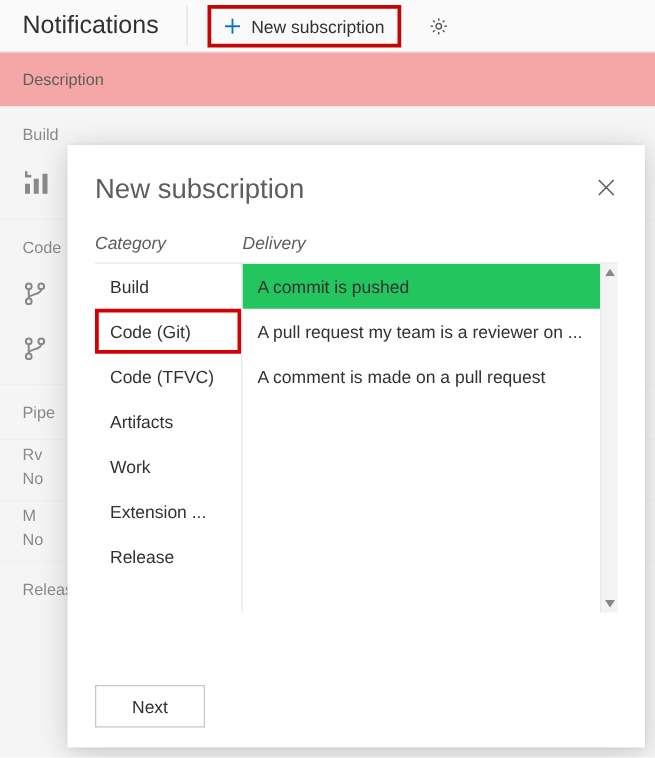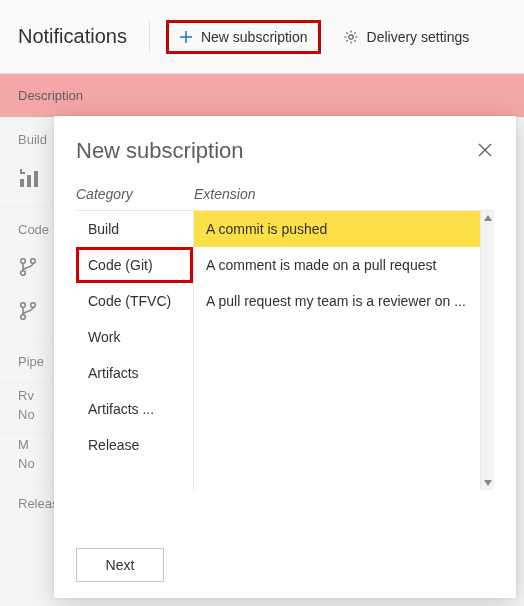--- a/index.html
+++ b/index.html
@@ -15,21 +15,21 @@
     }
     
     .backdrop {
       position: absolute; inset:0;
       background: #f5f5f5;
       filter: grayscale(0.1);
     }
     .topbar {
       display: flex;
       align-items: center;
-      height: 74px;
+      height: 42px;
       padding: 0 18px;
       gap: 12px;
       background: #fafafa;
       border-bottom: 1px solid #e1e1e1;
     }
     .topbar h1 { font-size: 20px; font-weight: 400; color:#323130; margin-right: 6px;}
     .sep { width:1px; height:32px; background:#e1e1e1; margin: 0 4px;}
     .top-link {
       display: inline-flex; align-items: center; gap:8px;
       color: #323130; font-size:14px; padding:6px 10px; cursor:pointer;
@@ -54,21 +54,21 @@
     .close-icon { width:16px; height:16px; cursor:pointer; color:#605e5c;}
     .cols-head { display:flex; color:#605e5c; font-size:14px; margin-bottom:8px;font-style:italic;}
     .cols-head .hcat { width:118px; }
     .lists { display:flex; border-top:1px solid #e8e8e8; height: 280px;}
     .cat-list { width:118px; border-right:1px solid #e8e8e8; overflow:hidden;}
     .cat-item { padding: 10px 12px; font-size:14px; color:#323130; white-space:nowrap; overflow:hidden; text-overflow:ellipsis; cursor:pointer;}
     .cat-item.selected { border: 3px solid #d40000; padding:7px 9px;}
     .tpl-wrap { flex:1; display:flex; }
     .tpl-list { flex:1; overflow:hidden;}
     .tpl-item { padding: 10px 12px; font-size:14px; color:#323130; white-space:nowrap; overflow:hidden; text-overflow:ellipsis; cursor:pointer;}
-    .tpl-item.selected { background:#fde047; }
+    .tpl-item.selected { background:#22c55e; }
     .scrollbar {
       width: 14px; background:#f3f3f3; border-left:1px solid #e8e8e8; position:relative;
     }
     .sb-arrow { position:absolute; left:0; right:0; height:14px; display:flex; align-items:center; justify-content:center; color:#8a8886;}
     .sb-arrow.top{top:0;} .sb-arrow.bot{bottom:0;}
     .modal-footer { margin-top:auto; display:flex; justify-content:space-between; padding-top: 20px;}
     .btn {
       min-width: 88px; padding: 8px 18px; background:#fff; border:1px solid #c8c6c4;
       font-size:14px; color:#323130; cursor:pointer; text-align:center;
     }
@@ -90,21 +90,20 @@
       </span>
       <span>New subscription</span>
     </div>
     <div class="top-link">
       <span>
         <svg width="16" height="16" viewBox="0 0 16 16" fill="none" stroke="#605e5c" stroke-width="1.2">
             <circle cx="8" cy="8" r="2.2"></circle>
             <path d="M8 1.5v2M8 12.5v2M1.5 8h2M12.5 8h2M3.4 3.4l1.4 1.4M11.2 11.2l1.4 1.4M12.6 3.4l-1.4 1.4M4.8 11.2l-1.4 1.4"></path>
           </svg>
       </span>
-      <span>Delivery settings</span>
     </div>
   </div>
 
   <div class="descbar">
     <span>Description</span>
   </div>
 
   <div class="section dim">Build</div>
   <div class="row-icon dim">
     <svg width="22" height="22" viewBox="0 0 22 22" fill="#323130">
@@ -145,38 +144,38 @@
     <div class="close-icon">
       <svg width="14" height="14" viewBox="0 0 14 14" stroke="#605e5c" stroke-width="1.3">
           <line x1="1" y1="1" x2="13" y2="13"></line>
           <line x1="13" y1="1" x2="1" y2="13"></line>
         </svg>
     </div>
   </div>
 
   <div class="cols-head">
     <div class="hcat">Category</div>
-    <div>Extension</div>
+    <div>Delivery</div>
   </div>
 
   <div class="lists">
     <div class="cat-list">
       <div class="cat-item">Build</div>
       <div class="cat-item selected">Code (Git)</div>
       <div class="cat-item">Code (TFVC)</div>
+      <div class="cat-item">Artifacts</div>
       <div class="cat-item">Work</div>
-      <div class="cat-item">Artifacts</div>
-      <div class="cat-item">Artifacts ...</div>
+      <div class="cat-item">Extension ...</div>
       <div class="cat-item">Release</div>
     </div>
     <div class="tpl-wrap">
       <div class="tpl-list">
         <div class="tpl-item selected">A commit is pushed</div>
+        <div class="tpl-item">A pull request my team is a reviewer on ...</div>
         <div class="tpl-item">A comment is made on a pull request</div>
-        <div class="tpl-item">A pull request my team is a reviewer on ...</div>
       </div>
       <div class="scrollbar">
         <div class="sb-arrow top">
           <svg width="8" height="6" viewBox="0 0 8 6">
               <polygon points="4,0 8,6 0,6" fill="#8a8886"></polygon>
             </svg>
         </div>
         <div class="sb-arrow bot">
           <svg width="8" height="6" viewBox="0 0 8 6">
               <polygon points="0,0 8,0 4,6" fill="#8a8886"></polygon>

